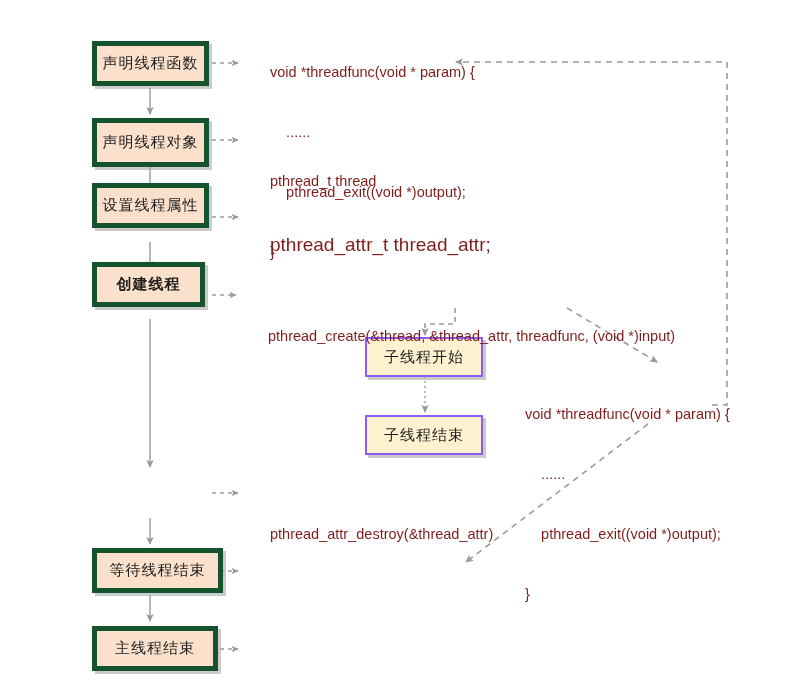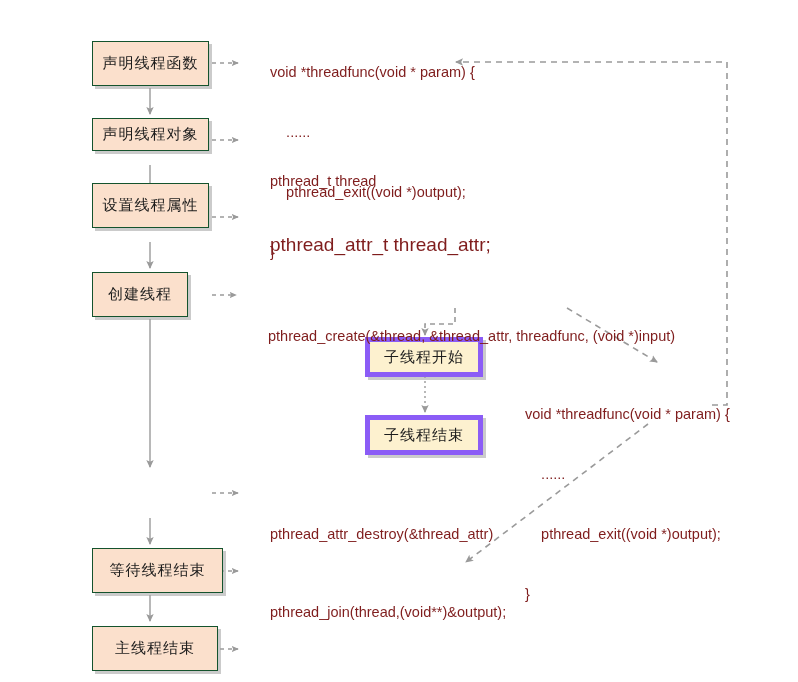--- a/index.html
+++ b/index.html
@@ -13,22 +13,22 @@
 
   .node{
     position:absolute;
     box-sizing:border-box;
     display:flex;align-items:center;justify-content:center;
     font-size:15px;
     letter-spacing:1px;
     color:#1c1c1c;
     box-shadow:3px 3px 0 0 rgba(160,160,160,0.55);
   }
-  .node.main{background:#fbe0cc;border:1px solid #14532d;}
-  .node.child{background:#fdf1cf;border:5px solid #8b5cf6;}
+  .node.main{background:#fbe0cc;border:5px solid #14532d;}
+  .node.child{background:#fdf1cf;border:2px solid #8b5cf6;}
 
   .code{
     position:absolute;
     font-size:14.5px;
     line-height:20px;
     white-space:pre;
     color:#7f1d1d;
     margin-left:24px;
   }
   .code.small{font-size:19px;line-height:19px;}
@@ -74,29 +74,29 @@
       <path d="M648,424 L466,562" stroke-width="1.6" stroke-dasharray="6 5" marker-end="url(#ah)"></path>
 
       <path d="M712,405 L727,405 L727,62 L456,62" stroke-width="1.6" stroke-dasharray="6 5" marker-end="url(#ah)"></path>
     </g>
   </svg>
 
   <div class="node main" style="left:92px;top:41px;width:117px;height:45px;">
     <span>声明线程函数</span>
   </div>
 
-  <div class="node main" style="left:92px;top:118px;width:117px;height:33px;">
+  <div class="node main" style="left:92px;top:118px;width:117px;height:49px;">
     <span>声明线程对象</span>
   </div>
 
   <div class="node main" style="left:92px;top:183px;width:117px;height:45px;">
     <span>设置线程属性</span>
   </div>
 
-  <div class="node main" style="left:92px;top:272px;width:96px;height:45px;">
+  <div class="node main" style="left:92px;top:262px;width:113px;height:45px;font-weight:bold;">
     <span>创建线程</span>
   </div>
 
 
   <div class="node main" style="left:92px;top:548px;width:131px;height:45px;">
     <span>等待线程结束</span>
   </div>
 
   <div class="node main" style="left:92px;top:626px;width:126px;height:45px;">
     <span>主线程结束</span>
@@ -133,21 +133,18 @@
     <div>void *threadfunc(void * param) {</div>
     <div>    ......</div>
     <div>    pthread_exit((void *)output);</div>
     <div>}</div>
   </div>
 
   <div class="code" style="left:246px;top:484px;">
     <div>pthread_attr_destroy(&amp;thread_attr)</div>
   </div>
 
-  <div class="code" style="left:246px;top:562px;">
-    <div>pthread_join(thread,(void**)&amp;output);</div>
-  </div>
 
   <div class="code" style="left:246px;top:640px;">
     <div>pthread_exit(NULL)</div>
   </div>
 
 </div>
 
 </body></html>

